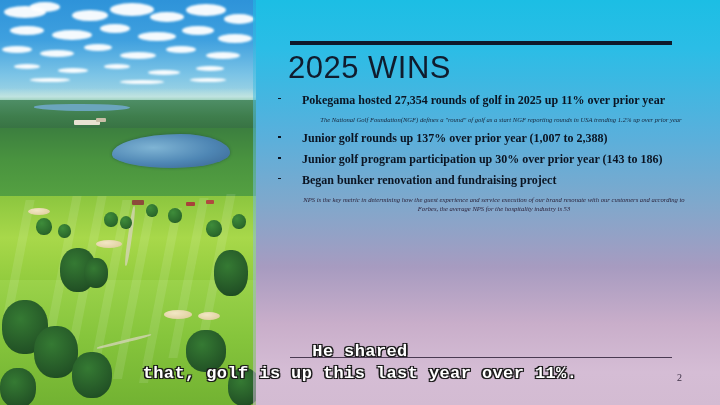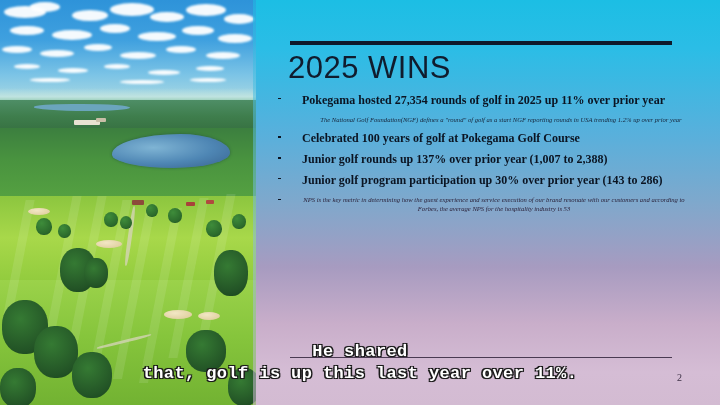--- a/index.html
+++ b/index.html
@@ -334,37 +334,37 @@
       </div>
 
       <div class="subnote">The National Golf Foundation(NGF) defines a "round" of golf as a start  NGF  reporting rounds in USA trending 1.2% up over prior year</div>
 
       <div class="brow">
         <span class="bmark"></span>
       </div>
 
       <div class="brow">
         <span class="bmark"></span>
-        <span>Celebrated 100 years of golf at Pokegama Golf Course</span>
       </div>
 
 
 
       <div class="brow">
         <span class="bmark"></span>
         <span>Junior golf rounds up 137% over prior year (1,007 to 2,388)</span>
       </div>
 
       <div class="brow">
         <span class="bmark"></span>
-        <span>Junior golf program participation up 30% over prior year (143 to 286)</span>
-      </div>
-
-      <div class="brow">
-        <span class="bmark"></span>
+        <span>Junior golf program participation up 30% over prior year (143 to 186)</span>
+      </div>
+
+      <div class="brow">
+        <span class="bmark"></span>
+        <span>Began bunker renovation and fundraising project</span>
       </div>
 
 
       <div class="subnote nps">NPS is the key metric in determining how the guest experience and service execution of our brand resonate with our customers and according to Forbes, the average NPS for the hospitality industry is 53</div>
 
     </div>
 
     <div id="footer-rule"></div>
     <div id="pagenum">2</div>
   </div>

